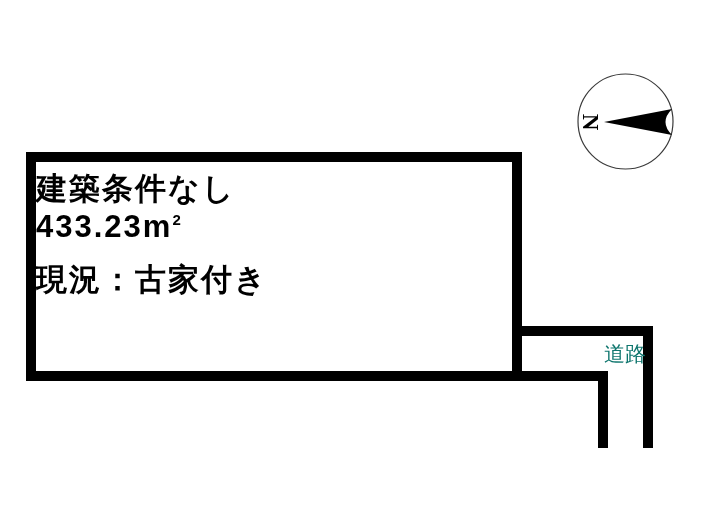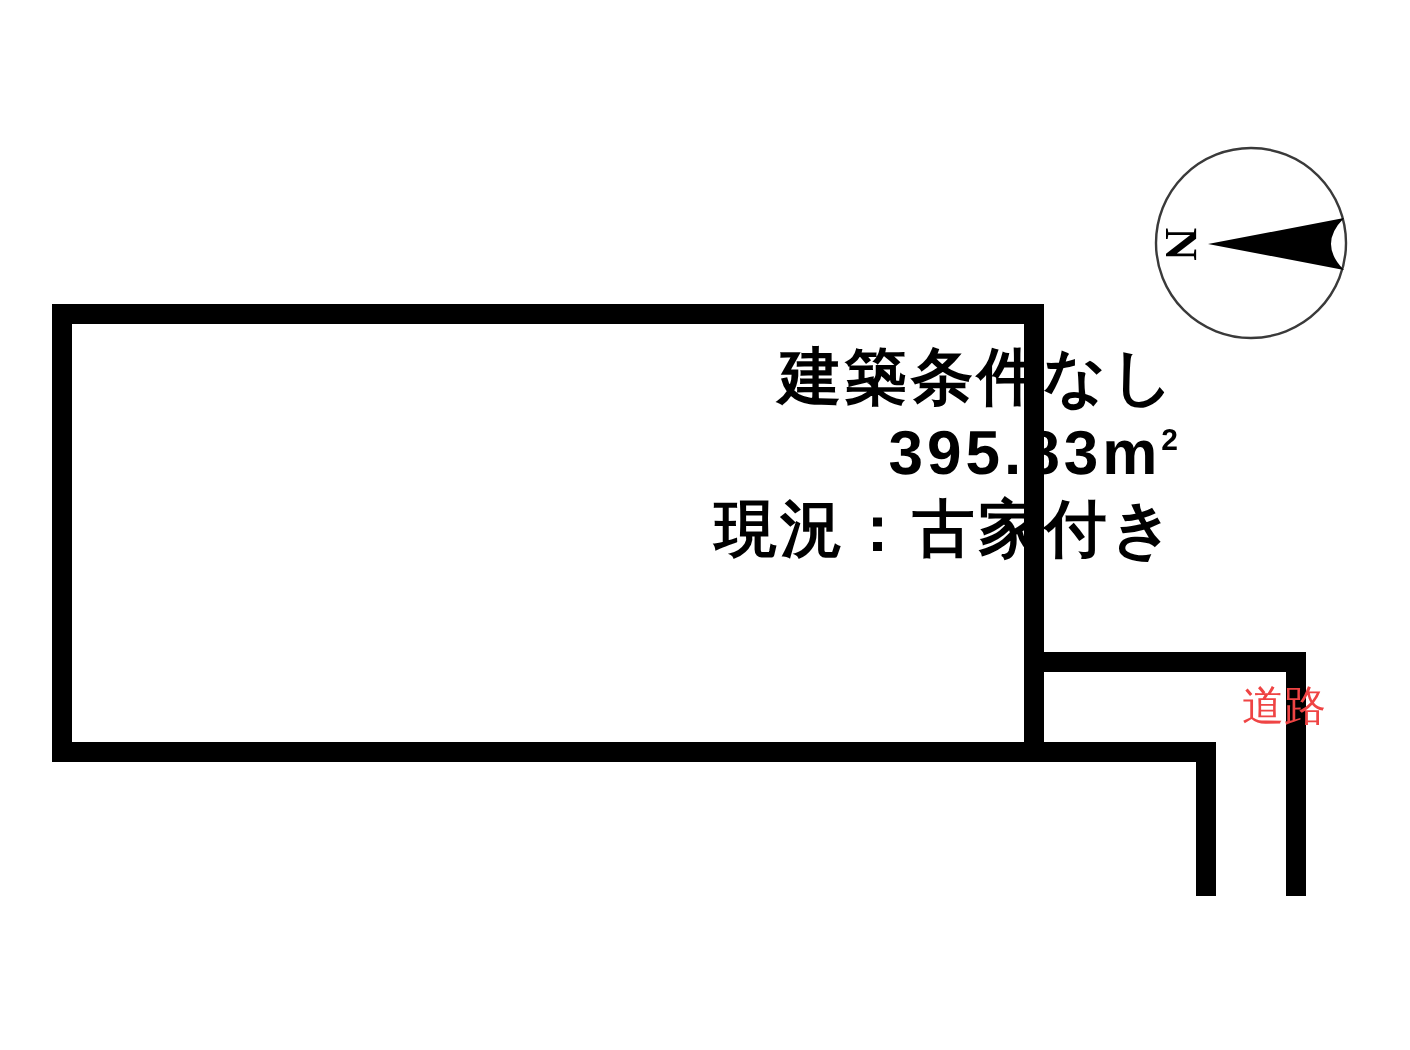--- a/index.html
+++ b/index.html
@@ -26,24 +26,23 @@
     box-sizing: border-box;
     border: 10px solid #000000;
     background: #ffffff;
   }
   
   .parcel-text {
     position: absolute;
     left: 36px;
     top: 170px;
     width: 527px;
-    text-align: right;
+    text-align: left;
     font-weight: bold;
     color: #000000;
-    padding-left: 26px;
   }
   .parcel-line {
     height: 38px;
     line-height: 38px;
     font-size: 31px;
     letter-spacing: 2px;
     white-space: nowrap;
   }
   .area-sup {
     position: relative;
@@ -56,52 +55,52 @@
     position: absolute;
     background: #000000;
   }
   .road-top-h    { left: 512px; top: 326px; width: 141px; height: 10px; }
   .road-right-v  { left: 643px; top: 326px; width: 10px;  height: 122px; }
   .road-bottom-h { left: 522px; top: 371px; width: 86px;  height: 10px; }
   .road-left-v   { left: 598px; top: 371px; width: 10px;  height: 77px; }
   
   .road-label {
     position: absolute;
-    left: 616px;
+    left: 599px;
     top: 341px;
     width: 52px;
     height: 25px;
     line-height: 25px;
     font-size: 21px;
     text-align: center;
     white-space: nowrap;
-    color: #ef4444;
+    color: #0f766e;
   }
   
   .compass {
     position: absolute;
     left: 575px;
     top: 70px;
     width: 104px;
     height: 104px;
   }
 </style>
 </head>
 <body>
 
 <div class="canvas">
 
   <div class="parcel-rect"></div>
 
   <div class="parcel-text">
     <div class="parcel-line">建築条件なし</div>
     <div class="parcel-line">
-      <span>395.83</span><span>m</span><span class="area-sup">2</span>
+      <span>433.23</span><span>m</span><span class="area-sup">2</span>
     </div>
-    <div class="parcel-line" style="margin-top:0;">現況：古家付き</div>
+    <div class="parcel-line" style="margin-top:15px;">現況：古家付き</div>
   </div>
 
   <div class="road-seg road-top-h"></div>
   <div class="road-seg road-right-v"></div>
   <div class="road-seg road-bottom-h"></div>
   <div class="road-seg road-left-v"></div>
 
   <div class="road-label">道路</div>
 
   <svg class="compass" viewBox="0 0 104 104" xmlns="http://www.w3.org/2000/svg">

